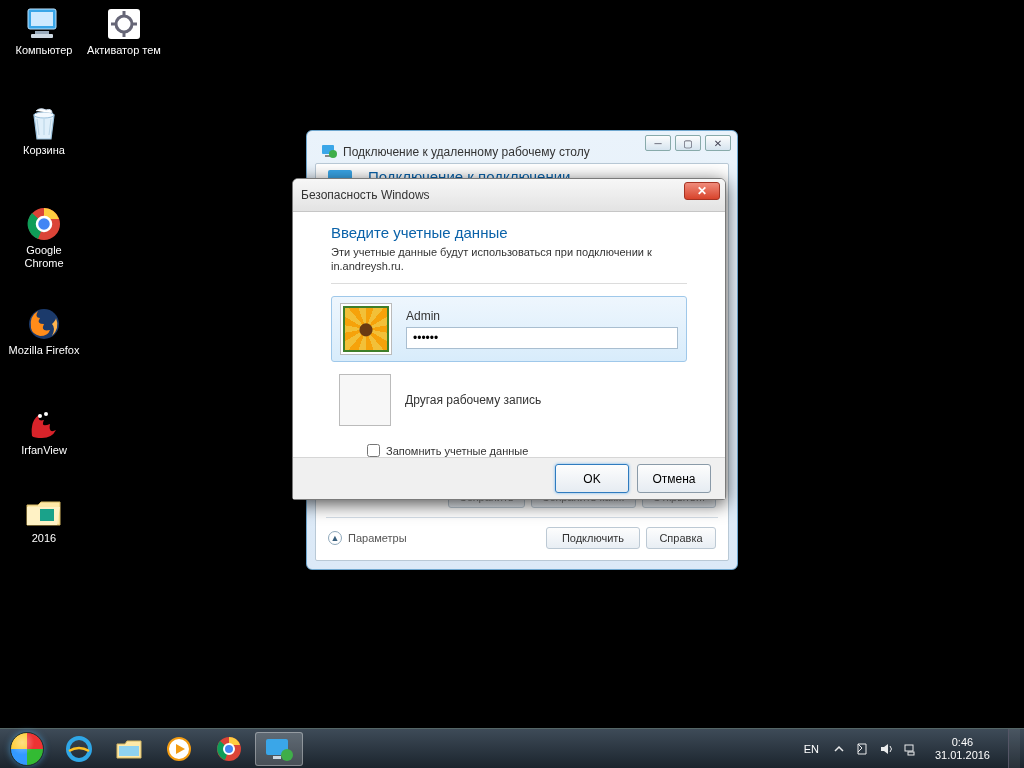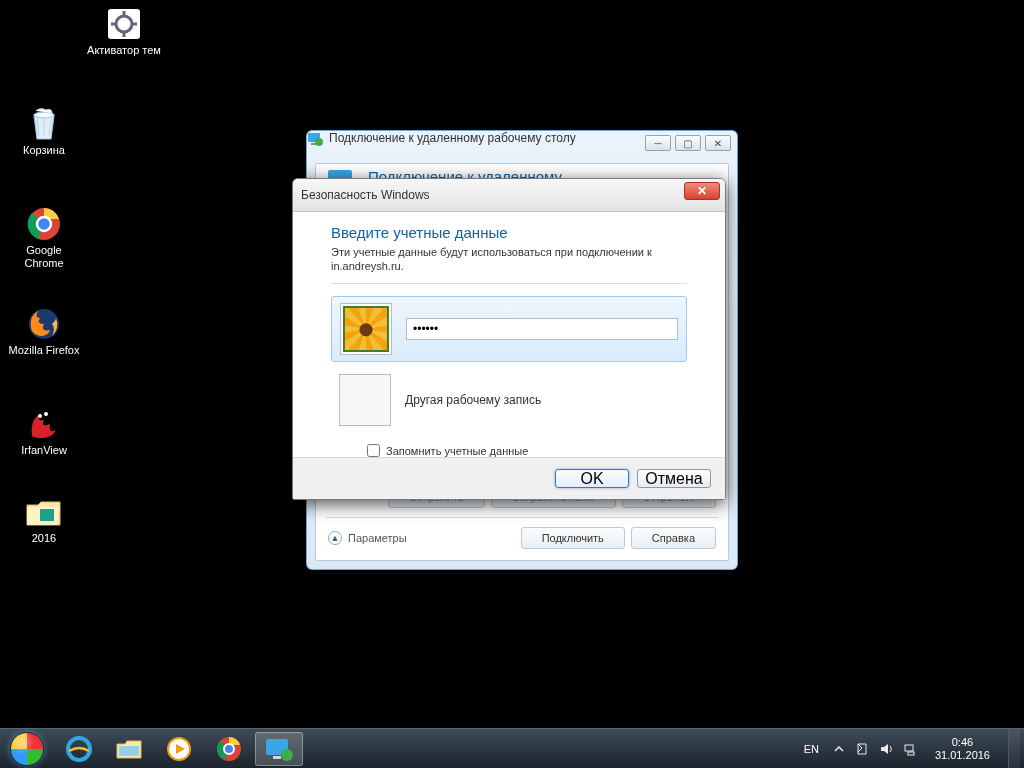--- a/index.html
+++ b/index.html
@@ -8,35 +8,35 @@
 
   
   .dicon { position: absolute; width: 76px; text-align: center; color: #fff; font-size: 11px; cursor: pointer; }
   .dicon .ic { width: 40px; height: 36px; margin: 0 auto 2px; display: flex; align-items: center; justify-content: center; }
   .dicon .lbl { text-shadow: 1px 1px 2px #000; line-height: 13px; }
 
   
   #rdp { position: absolute; left: 306px; top: 130px; width: 432px; height: 440px;
          background: linear-gradient(#eaf3fb,#dbe9f7);
          border: 1px solid #6fa7cf; border-radius: 6px; box-shadow: 0 0 10px rgba(0,0,0,.6); }
-  #rdp .titlebar { height: 28px; display: flex; align-items: flex-start; padding: 0 0; font-size: 12px; color: #333; }
+  #rdp .titlebar { height: 28px; display: flex; align-items: flex-end; padding: 0 14px; font-size: 12px; color: #333; }
   #rdp .titlebar .ticon { width:16px; height:16px; margin-right:6px; }
   #rdp .wbtns { position: absolute; right: 6px; top: 4px; display: flex; gap: 4px; }
   .wbtn { width: 26px; height: 16px; border: 1px solid #8aa; border-radius: 2px;
           background: linear-gradient(#fdfdfd,#d6e4ef); font-size: 10px;
           display: flex; align-items:center; justify-content:center; color:#445; cursor:pointer; }
   #rdp .inner { position:absolute; left:8px; right:8px; top:32px; bottom:8px; background:#fff;
                border:1px solid #b9c9d6; border-radius:2px; }
   #rdp .bigtitle { position:absolute; left:52px; top:4px; color:#0a62a9; font-size:15px; }
   #rdp .banner-icon { position:absolute; left:10px; top:2px; width:32px; height:32px; }
 
   #rdp .savebar { position:absolute; left:0; right:0; bottom:46px; height:34px;
                   display:flex; justify-content:flex-end; gap:6px; padding:0 12px; align-items:center;}
   #rdp .savebar .sbtn, #rdp .bottombar .sbtn {
-      height:22px; padding:0 20px; font-size:11px; color:#888;
+      height:22px; padding:0 10px; font-size:11px; color:#888;
       background:linear-gradient(#fdfdfd,#e8eef4); border:1px solid #bcc9d4; border-radius:3px;
       display:flex; align-items:center; cursor:pointer; }
   #rdp .sep { position:absolute; left:10px; right:10px; bottom:42px; height:1px; background:#d5dee7; }
   #rdp .bottombar { position:absolute; left:0; right:0; bottom:8px; height:28px;
                     display:flex; align-items:center; padding:0 12px; gap:6px; }
   #rdp .bottombar .sbtn { color:#333; }
   #rdp .bottombar .plabel { font-size:11px; color:#555; margin-right:auto; display:flex; align-items:center; gap:6px;}
   .chev { width:14px; height:14px; border:1px solid #8fa8bb; border-radius:50%;
           display:inline-flex; align-items:center; justify-content:center; font-size:9px; color:#3a5f7d;}
 
@@ -69,21 +69,21 @@
   .tile.other { margin-top:6px; cursor:pointer; }
   .tile.other .avatar { background:#f7f7f7; }
   .tile.other .lbl { font-size:12px; color:#333; }
 
   .remember { display:flex; align-items:center; gap:6px; font-size:11px; color:#333; margin:12px 0 0 36px;}
   .remember input { width:13px; height:13px; }
 
   #sec .footer { position:absolute; left:0; right:0; bottom:0; height:42px;
                  background:#f0f0f0; border-top:1px solid #d6d6d6;
                  display:flex; justify-content:flex-end; align-items:center; gap:8px; padding:0 14px;}
-  .dbtn { min-width:74px; height:19px; font-size:16px;
+  .dbtn { min-width:74px; height:29px; font-size:12px;
           background:linear-gradient(#fdfdfd,#e6ecf2); border:1px solid #8a9aa8; border-radius:3px;
           cursor:pointer; }
   .dbtn.primary { border:1px solid #2f7bbf; box-shadow:0 0 3px #6bb3ef; }
 
   
   #taskbar { position:absolute; left:0; right:0; bottom:0; height:40px;
              background:linear-gradient(#3e4b58,#1b242d); border-top:1px solid #566; display:flex; align-items:center;}
   #start { width:54px; height:40px; display:flex; align-items:center; justify-content:center; cursor:pointer;}
   .orb { width:34px; height:34px; border-radius:50%;
          background: radial-gradient(circle at 35% 30%, #fff6, transparent 40%),
@@ -97,20 +97,31 @@
   #tray .clock { text-align:center; line-height:13px; padding:0 8px; cursor:pointer;}
   #showdesk { width:12px; height:40px; border-left:1px solid #556; background:#ffffff10; cursor:pointer;}
 
   svg { display:block; }
 </style>
 </head>
 <body>
 
 <div id="desktop">
 
+  <div class="dicon" style="left:6px; top:6px">
+    <div class="ic">
+      <svg width="38" height="34">
+          <rect x="3" y="2" width="28" height="20" rx="2" fill="#3aa6e8" stroke="#bde3ff"></rect>
+          <rect x="6" y="5" width="22" height="14" fill="#cfeaff"></rect>
+          <rect x="10" y="24" width="14" height="3" fill="#9ab"></rect>
+          <rect x="6" y="27" width="22" height="4" rx="1" fill="#cdd8e2"></rect>
+        </svg>
+    </div>
+    <div class="lbl">Компьютер</div>
+  </div>
 
   <div class="dicon" style="left:6px; top:106px">
     <div class="ic">
       <svg width="36" height="38">
           <path d="M8 10 L28 10 L25 34 L11 34 Z" fill="#dfeffa" stroke="#9cc2dd" stroke-width="1.2"></path>
           <ellipse cx="18" cy="10" rx="10" ry="3" fill="#f4faff" stroke="#9cc2dd"></ellipse>
           <path d="M11 14 L13 30 M18 14 L18 30 M25 14 L23 30" stroke="#b8d4e6" fill="none"></path>
           <path d="M10 6 Q14 2 20 5 Q26 3 26 8" fill="#fff" stroke="#cde"></path>
         </svg>
     </div>
@@ -197,21 +208,21 @@
     <div class="inner">
       <div class="banner-icon">
         <svg width="32" height="32">
             <rect x="2" y="4" width="24" height="18" rx="2" fill="#3aa6e8"></rect>
             <rect x="9" y="23" width="10" height="3" fill="#888"></rect>
             <circle cx="24" cy="22" r="7" fill="#3fae49"></circle>
             <path d="M20 22 A4 4 0 1 1 24 26" fill="none" stroke="#fff" stroke-width="1.5"></path>
             <path d="M24 26 l2 -2 l0 4 z" fill="#fff"></path>
           </svg>
       </div>
-      <div class="bigtitle">Подключение к удаленному</div>
+      <div class="bigtitle">Подключение к подключении</div>
 
       <div class="savebar">
         <div class="sbtn">Сохранить</div>
         <div class="sbtn">Сохранить как...</div>
         <div class="sbtn">Открыть...</div>
       </div>
       <div class="sep"></div>
       <div class="bottombar">
         <div class="plabel">
           <span class="chev">▲</span>
@@ -233,20 +244,21 @@
     <div class="body">
       <div class="h">Введите учетные данные</div>
       <div class="desc">Эти учетные данные будут использоваться при подключении к in.andreysh.ru.</div>
       <div class="hr"></div>
 
       <div class="tile sel">
         <div class="avatar">
             <div class="avimg flower"></div>
           </div>
         <div class="right">
+          <div class="uname">Admin</div>
           <input type="password" value="••••••" style="">
         </div>
       </div>
 
       <div class="tile other">
         <div class="avatar"></div>
         <div class="lbl">Другая рабочему запись</div>
       </div>
 
       <label class="remember">

